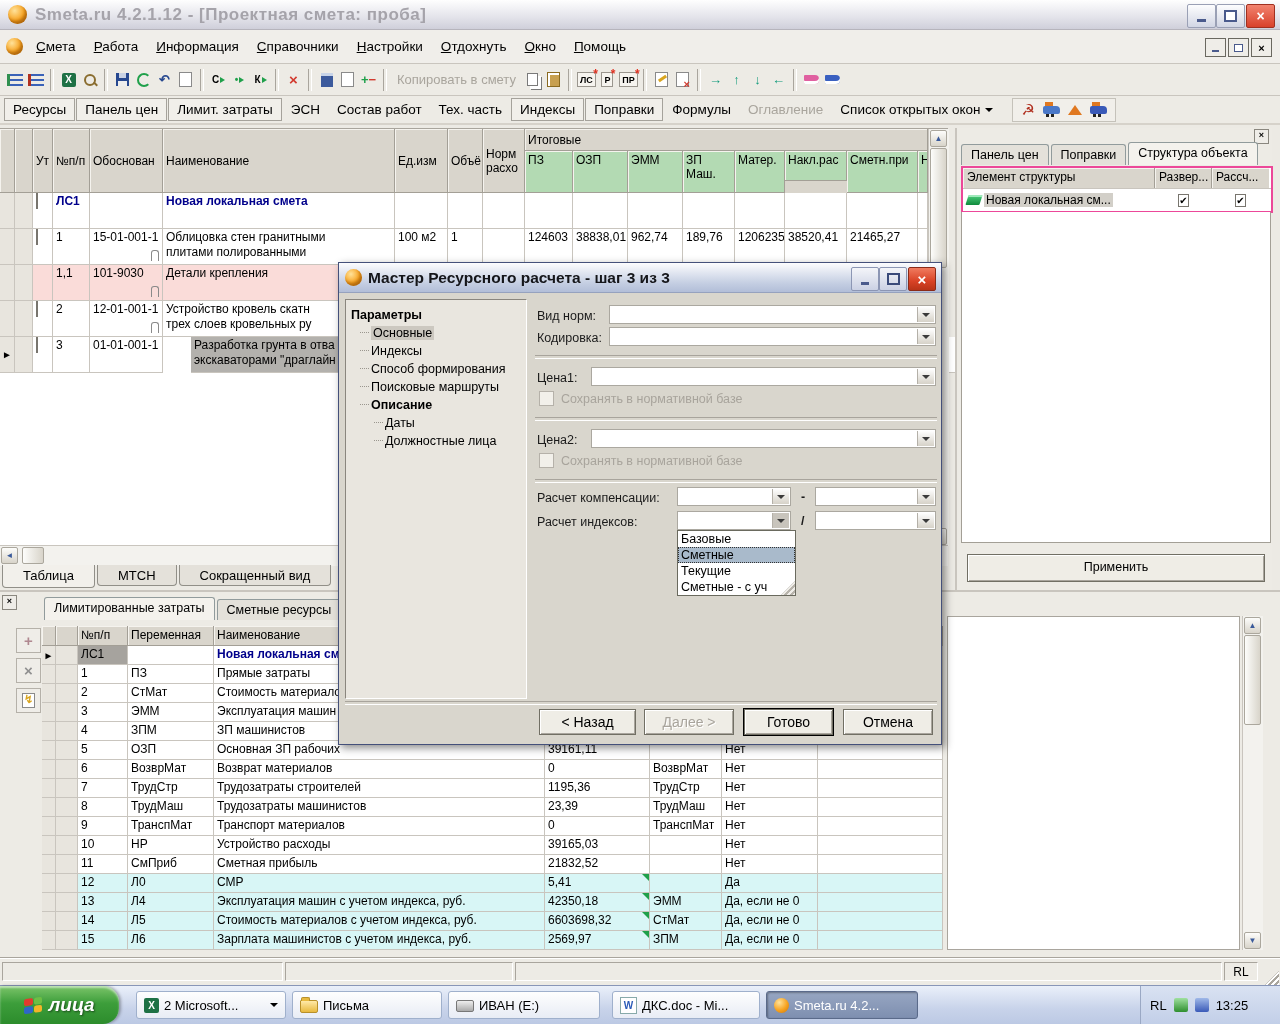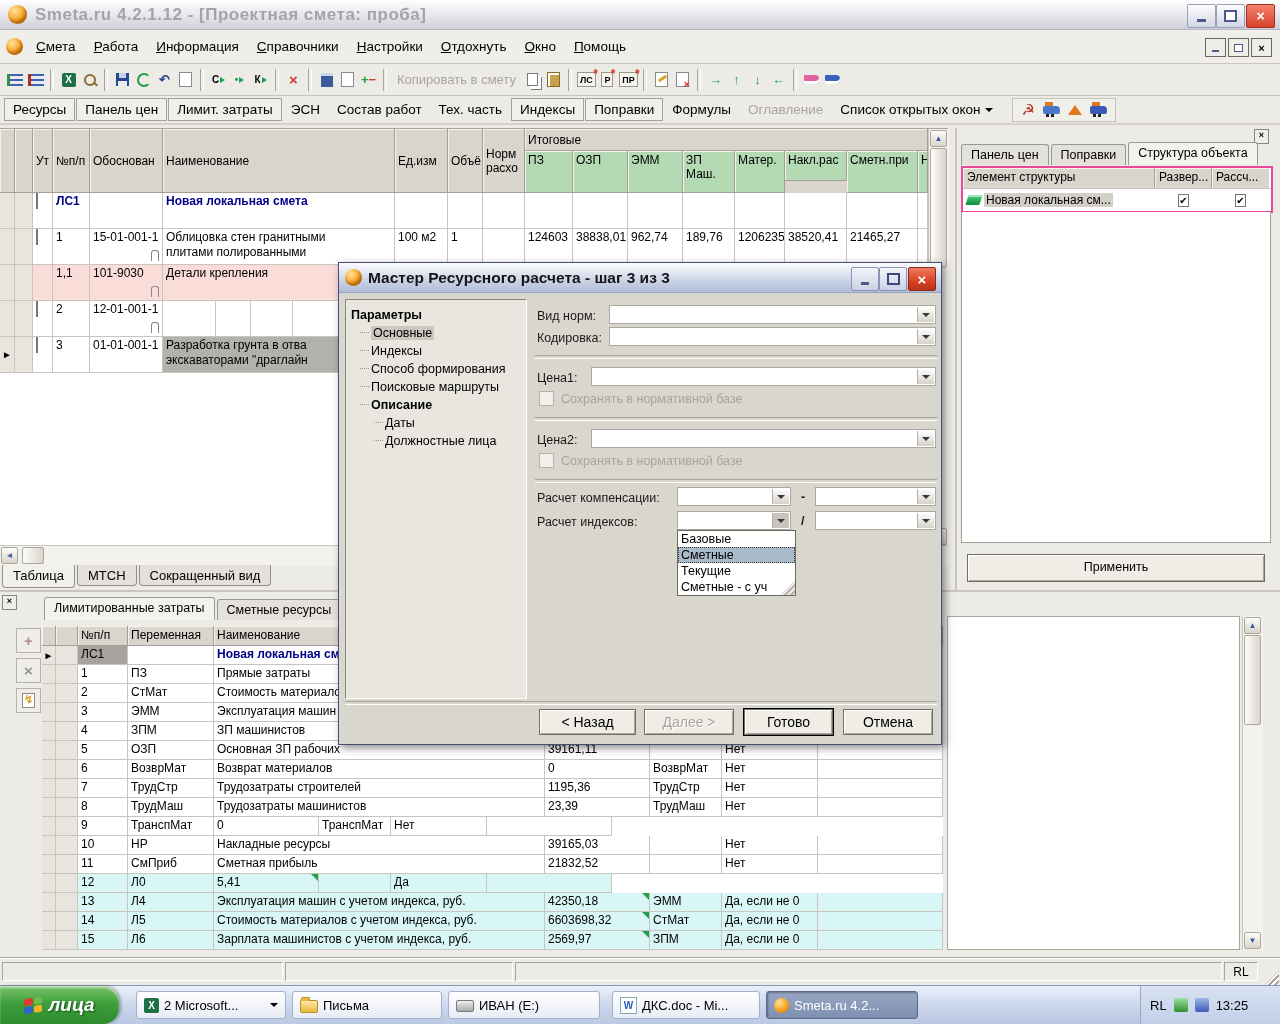--- a/index.html
+++ b/index.html
@@ -67,39 +67,39 @@
   .mg-head{position:absolute;left:0;top:0;width:928px;height:64px;background:#D9D5CC;}
   .hc{position:absolute;background:#D9D5CC;border-right:1px solid #A39F96;border-bottom:1px solid #A39F96;
       box-shadow:inset 1px 1px 0 #F5F3EE;font-size:12px;padding:2px 3px;box-sizing:border-box;overflow:hidden;display:flex;align-items:center;}
   .hc.grn{background:#B3DAB3;align-items:flex-start;}
   .mrows{position:absolute;left:0;top:64px;width:928px;}
   .mr{display:flex;height:36px;}
   .mc{border-right:1px solid #C9C5BE;border-bottom:1px solid #C9C5BE;padding:1px 3px;box-sizing:border-box;overflow:hidden;flex:none;font-size:12px;line-height:15px;background:#fff;}
   .k0{width:15px}.k1{width:18px}.k2{width:20px}.k3{width:37px}.k4{width:73px}.k5{width:232px}.k6{width:53px}.k7{width:35px}.k8{width:42px}.k9{width:48px}.k10{width:55px}.k11{width:55px}.k12{width:52px}.k13{width:50px}.k14{width:62px}.k15{width:71px}.k16{width:10px}
   .pinkrow .mc{background:#FADCD9;}
   .mc.gut{background:#E8E5DE;padding:1px 0;text-align:center;}
-  .selcell{background:#B3B1AD !important;}
+  .selcell{background:#B3B1AD !important;margin-left:28px;}
   .navy{color:#00008B;font-weight:bold;}
   .cbx{width:13px;height:13px;background:#fff;border:1px solid #78756E;margin:3px auto 0;}
   .bki{width:14px;height:10px;background:linear-gradient(#4FD07F,#0F8A3C);border-radius:1px;transform:skewX(-18deg);box-shadow:inset 0 2px 0 #9FEABB;margin:5px auto 0;}
   .trk{width:15px;height:9px;background:#E07820;clip-path:polygon(0 55%,15% 55%,28% 10%,72% 10%,85% 55%,100% 55%,100% 100%,0 100%);margin:6px auto 0;}
   .clip{position:absolute;right:3px;bottom:3px;width:6px;height:10px;border:1px solid #8A8A8A;border-radius:3px 3px 0 0;border-bottom:none;}
   .rel{position:relative;}
   .mark{font-size:10px;line-height:34px;color:#000;}
   
   .vs{position:absolute;background:#F3F2EE;border-left:1px solid #C9C5BE;}
   .sbtn{position:absolute;left:1px;width:17px;height:17px;background:linear-gradient(#FDFDFB,#D8D4CA);border:1px solid #ABA79D;border-radius:2px;
         display:flex;align-items:center;justify-content:center;font-size:8px;color:#3A5A9A;box-sizing:border-box;}
   .thumb{position:absolute;left:1px;width:17px;background:linear-gradient(90deg,#FDFDFB,#D8D4CA);border:1px solid #ABA79D;border-radius:2px;box-sizing:border-box;}
   .hs{position:absolute;left:0;top:545px;width:948px;height:20px;background:#F3F2EE;border-top:1px solid #C9C5BE;}
   .hbtn{position:absolute;top:1px;height:17px;width:17px;background:linear-gradient(#FDFDFB,#D8D4CA);border:1px solid #ABA79D;border-radius:2px;
         display:flex;align-items:center;justify-content:center;font-size:8px;color:#3A5A9A;box-sizing:border-box;}
   
   .ltabs{position:absolute;left:0;top:565px;height:25px;display:flex;padding-left:2px;}
-  .ltab{border:1px solid #918F88;border-top:none;border-radius:0 0 4px 4px;background:#E4E1DA;padding:3px 10px 4px;font-size:13px;margin-right:2px;height:21px;box-sizing:border-box;}
+  .ltab{border:1px solid #918F88;border-top:none;border-radius:0 0 4px 4px;background:#E4E1DA;padding:3px 20px 4px;font-size:13px;margin-right:2px;height:21px;box-sizing:border-box;}
   .ltab.act{background:#F2F0EB;font-weight:normal;height:23px;}
   
   .rp{position:absolute;left:955px;top:128px;width:317px;height:462px;background:#EDEBE5;border-left:2px solid #C9C5BE;box-sizing:border-box;}
   .rp-close{position:absolute;right:3px;top:1px;width:13px;height:13px;border:1px solid #8A877F;background:#EFEDE8;font-size:9px;line-height:11px;text-align:center;font-weight:bold;}
   .rtabs{position:absolute;left:4px;top:14px;display:flex;align-items:flex-end;}
   .rtab{border:1px solid #919B9C;border-bottom:none;border-radius:3px 3px 0 0;background:#E4E1DA;padding:3px 9px;font-size:12.5px;margin-right:2px;}
   .rtab.act{background:#F4F2ED;padding-bottom:5px;}
   .rgrid{position:absolute;left:4px;top:38px;width:308px;background:#fff;border:2px solid #ec4899;}
   .rhc{background:#D9D5CC;border-right:1px solid #A39F96;box-shadow:inset 1px 1px 0 #F5F3EE;font-size:12px;padding:2px 4px;box-sizing:border-box;overflow:hidden;white-space:nowrap;flex:none;}
   .rrow{display:flex;border-top:1px solid #C9C5BE;height:22px;align-items:center;}
@@ -440,20 +440,24 @@
         <span class="mc k15"></span>
           <span class="mc k16"></span>
       </div>
 
       <div class="mr">
         <span class="mc gut k0"></span>
         <span class="mc gut k1"></span>
         <span class="mc k2"><span class="cbx"></span></span>
         <span class="mc k3">2</span>
         <span class="mc k4 rel"><span>12-01-001-1</span><span class="clip"></span></span>
+        <span class="mc k5">
+            <span style="display:block">Устройство кровель скатн</span>
+            <span style="display:block">трех слоев кровельных ру</span>
+          </span>
         <span class="mc k6"></span>
           <span class="mc k7"></span>
           <span class="mc k8"></span>
         <span class="mc k9"></span>
           <span class="mc k10"></span>
           <span class="mc k11"></span>
         <span class="mc k12"></span>
           <span class="mc k13"></span>
           <span class="mc k14"></span>
         <span class="mc k15"></span>
@@ -662,31 +666,32 @@
         <span class="bc b5">23,39</span>
         <span class="bc b6">ТрудМаш</span>
         <span class="bc b7">Нет</span>
         <span class="bc b8"></span>
       </div>
       <div class="br">
         <span class="bc gut b0"></span>
           <span class="bc gut b1"></span>
         <span class="bc b2">9</span>
         <span class="bc b3">ТранспМат</span>
+        <span class="bc b4">Транспорт материалов</span>
         <span class="bc b5">0</span>
         <span class="bc b6">ТранспМат</span>
         <span class="bc b7">Нет</span>
         <span class="bc b8"></span>
       </div>
       <div class="br">
         <span class="bc gut b0"></span>
           <span class="bc gut b1"></span>
         <span class="bc b2">10</span>
         <span class="bc b3">НР</span>
-        <span class="bc b4">Накладные ресурсы</span>
+        <span class="bc b4">Устройство расходы</span>
         <span class="bc b5">39165,03</span>
         <span class="bc b6"></span>
         <span class="bc b7">Нет</span>
         <span class="bc b8"></span>
       </div>
       <div class="br">
         <span class="bc gut b0"></span>
           <span class="bc gut b1"></span>
         <span class="bc b2">11</span>
         <span class="bc b3">СмПриб</span>
@@ -694,20 +699,21 @@
         <span class="bc b5">21832,52</span>
         <span class="bc b6"></span>
         <span class="bc b7">Нет</span>
         <span class="bc b8"></span>
       </div>
       <div class="br cy">
         <span class="bc gut b0"></span>
           <span class="bc gut b1"></span>
         <span class="bc b2">12</span>
         <span class="bc b3">Л0</span>
+        <span class="bc b4">СМР</span>
         <span class="bc b5 crn">5,41</span>
         <span class="bc b6"></span>
         <span class="bc b7">Да</span>
         <span class="bc b8"></span>
       </div>
       <div class="br cy">
         <span class="bc gut b0"></span>
           <span class="bc gut b1"></span>
         <span class="bc b2">13</span>
         <span class="bc b3">Л4</span>

